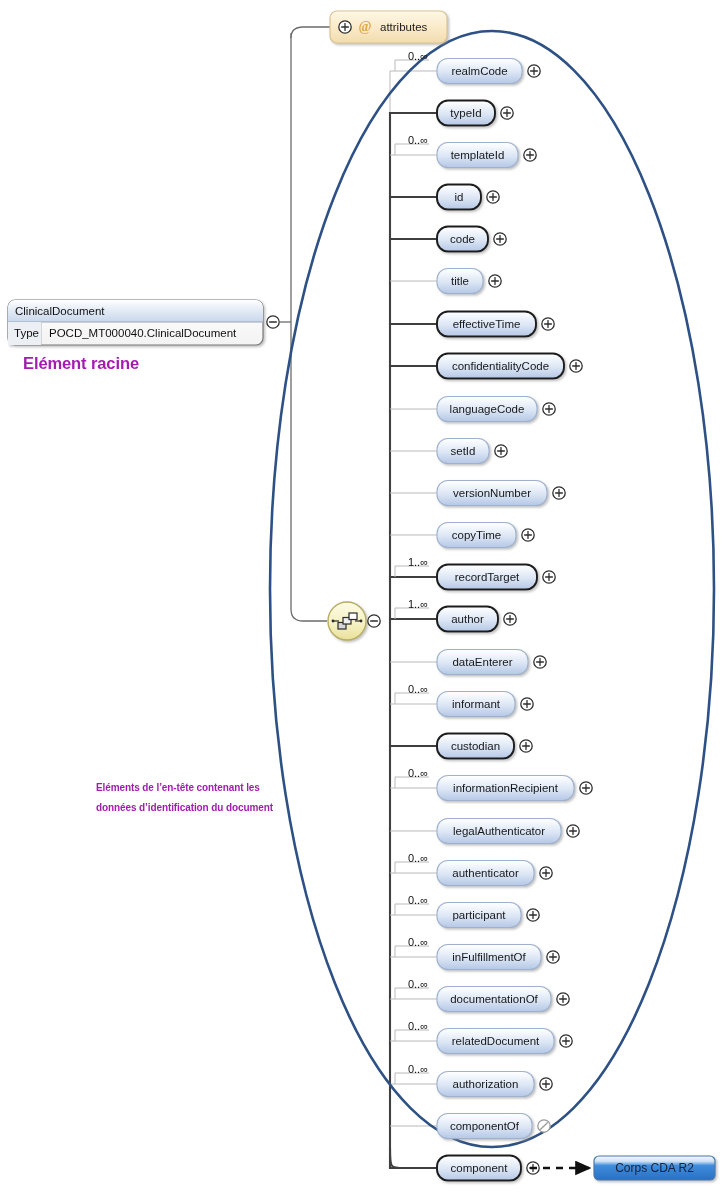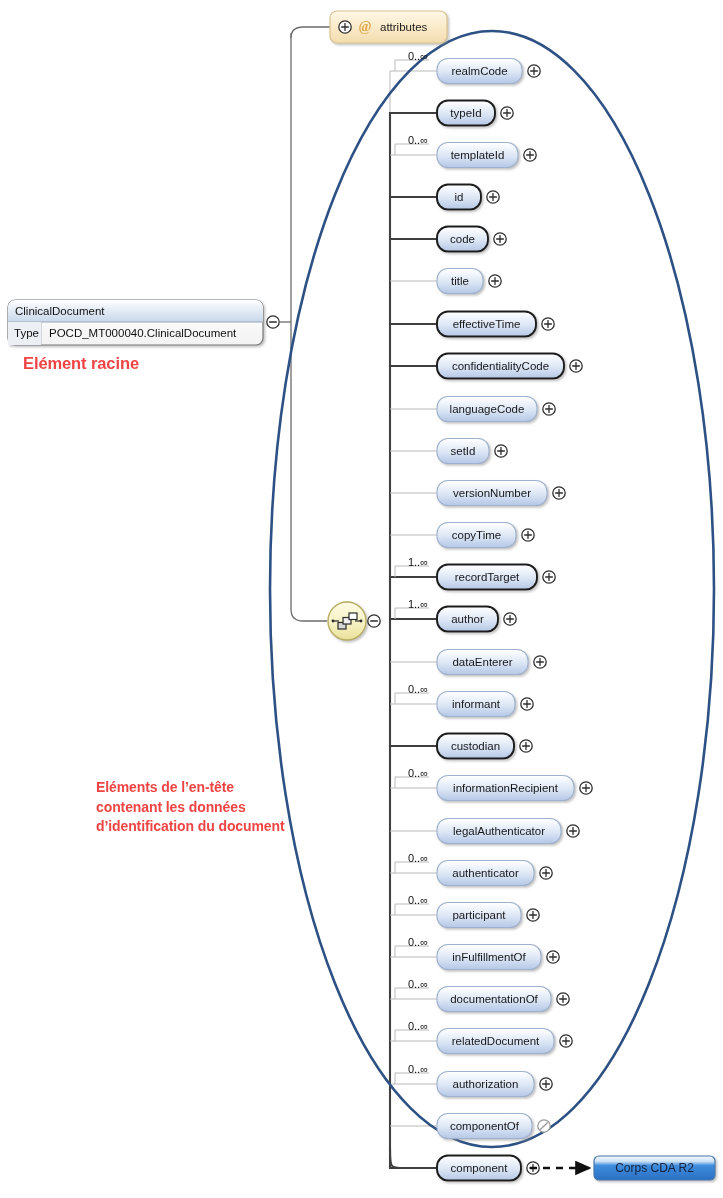--- a/index.html
+++ b/index.html
@@ -81,33 +81,33 @@
     font-family: "Liberation Sans", sans-serif;
     font-size: 12px;
     fill: #16233c;
     dominant-baseline: middle;
     text-anchor: middle;
   }
   .annot {
     position: absolute;
     font-family: "Liberation Sans", sans-serif;
     font-weight: bold;
-    color: #ef4444;
+    color: #a21caf;
     letter-spacing: -0.1px;
   }
   #annot-racine {
     left: 23px;
     top: 354px;
     font-size: 16.5px;
     white-space: nowrap;
   }
   #annot-entete {
     left: 96px;
     top: 778px;
-    font-size: 14px;
+    font-size: 10px;
     width: 190px;
     line-height: 19.5px;
   }
   .line-soft { stroke: #b9b9b9; stroke-width: 1; fill: none; }
   .line-hard { stroke: #3f3f3f; stroke-width: 2.1; fill: none; }
   .line-tree { stroke: #6b6b6b; stroke-width: 1.3; fill: none; }
   .ellipse-hilite { fill: none; stroke: #2d5184; stroke-width: 2.6; }
   .pm-circle { fill: #ffffff; stroke: #2e2e2e; stroke-width: 1.3; }
   .pm-stroke { stroke: #2e2e2e; stroke-width: 1.3; stroke-linecap: round; }
   .pm-circle-faint { fill: #ffffff; stroke: #9a9a9a; stroke-width: 1.3; }

